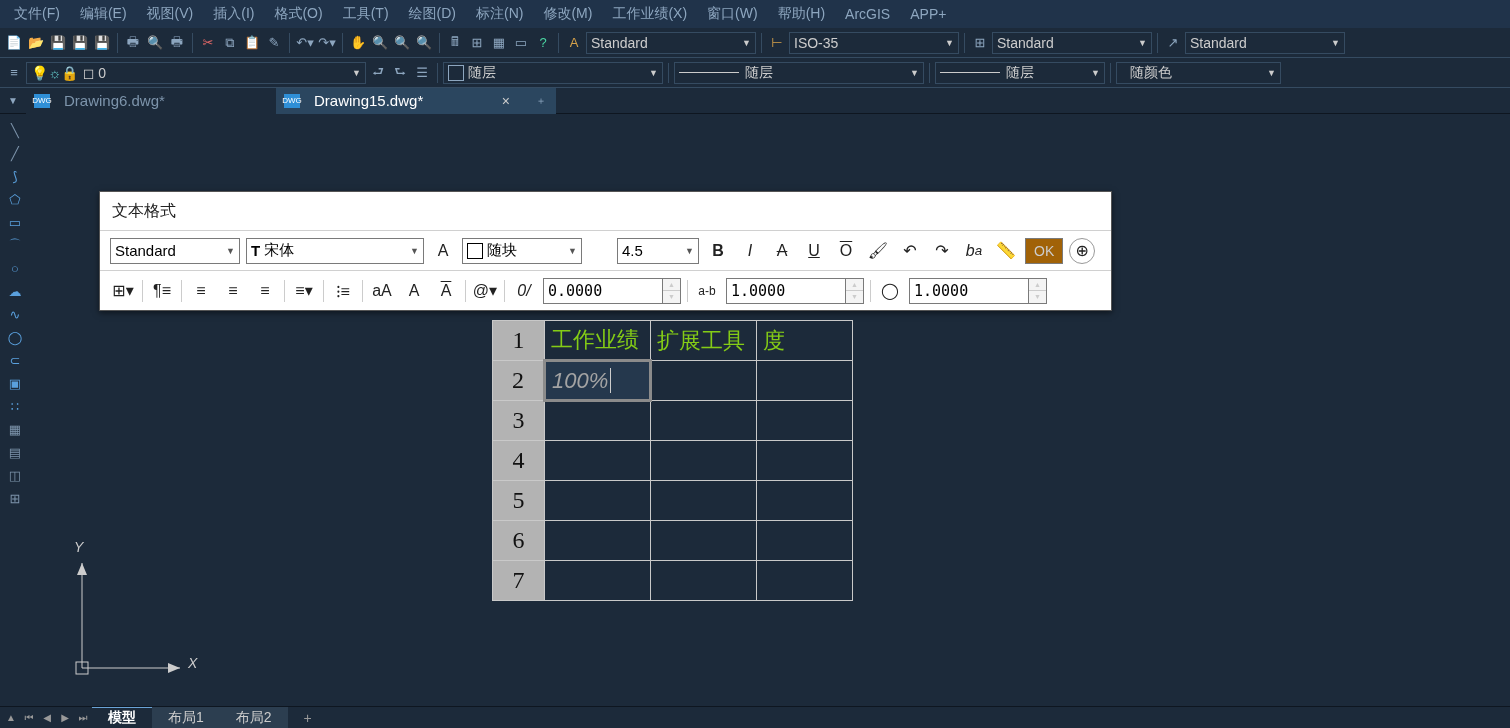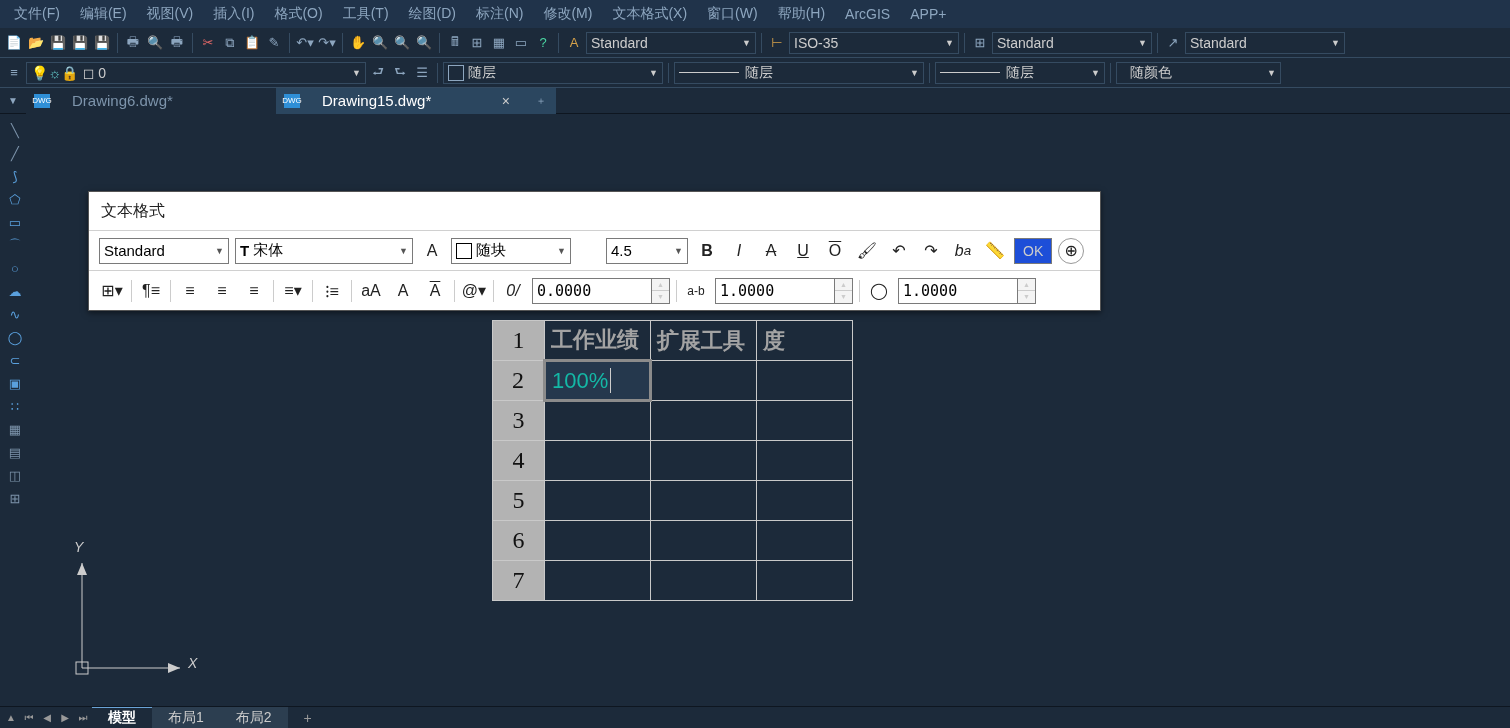--- a/index.html
+++ b/index.html
@@ -18,59 +18,59 @@
   .combo .arrow { margin-left:auto; font-size:9px; }
   .c-st1{width:170px;} .c-st2{width:170px;} .c-st3{width:160px;} .c-st4{width:160px;}
   .layercombo{width:340px;}
   .ltcombo1{width:220px;} .ltcombo2{width:250px;} .ltcombo3{width:170px;} .ltcombo4{width:165px;padding-left:13px;}
 
   .ltline { display:inline-block;width:60px;border-top:1px solid #ccc;vertical-align:middle;margin-right:6px; }
 
   
   .doctabs { display:flex;align-items:center;height:26px;background:#1c2a3a;border-bottom:1px solid #0e1620; }
   .tabbtn { width:26px;height:26px;display:flex;align-items:center;justify-content:center;color:#8da6bf;cursor:pointer;font-size:10px; }
-  .doctab { display:flex;align-items:center;height:26px;padding:0 16px 0 8px;gap:22px;font-size:15px;font-family:monospace;background:#1c2a3a;color:#7d94ab;cursor:pointer;min-width:250px; }
+  .doctab { display:flex;align-items:center;height:26px;padding:0 16px 0 8px;gap:14px;font-size:15px;font-family:monospace;background:#1c2a3a;color:#7d94ab;cursor:pointer;min-width:250px; }
   .doctab.active { background:#2b465f;color:#fff; }
   .doctab .dwgico { width:16px;height:14px;background:#2f8fd6;display:inline-block;font-size:8px;color:#fff;display:flex;align-items:center;justify-content:center;font-family:sans-serif; }
   .doctab .closex { margin-left:auto;font-size:14px;color:#ccc; }
 
   
   .workarea { position:relative;display:flex;height:calc(728px - 28px - 30px - 30px - 26px - 22px); }
   .leftstrip { width:30px;background:#1c2a3a;display:flex;flex-direction:column;gap:3px;align-items:center;padding-top:6px; }
   .leftstrip .lt { width:20px;height:20px;display:flex;align-items:center;justify-content:center;color:#7d94ab;font-size:13px;cursor:pointer; }
   .canvas { flex:1;background:#1c2a3a;position:relative; }
 
   
   .ucs { position:absolute;left:40px;bottom:20px;color:#ccc;font-size:14px;font-style:italic; }
   .ucs svg { overflow:visible; }
 
   
   .cadtable { position:absolute;left:462px;top:206px; border-collapse:collapse; }
   .cadtable td { border:1px solid #c9c9c9;height:40px;font-size:22px;font-family:"SimSun",serif;vertical-align:middle;padding:0 6px;white-space:nowrap; }
   .cadtable .rowhdr { width:52px;background:#b3b3b3;color:#111;text-align:center;font-family:"Times New Roman",serif;font-size:24px; }
-  .cadtable .cell { color:#14b8a6;min-width:106px; }
-  .cadtable .cellh { color:#a3a3a3;min-width:106px;font-weight:bold; }
+  .cadtable .cell { color:#a3a3a3;min-width:106px;font-style:italic; }
+  .cadtable .cellh { color:#84cc16;min-width:106px; }
   .cadtable .cellw { min-width:96px; }
   .cadtable .editing { border:3px solid #8b8b8b !important;background:#25384d; }
   .cadtable .editing span { border-right:1px solid #ccc;padding-right:2px; }
 
   
-  .txtfmt { position:absolute;left:58px;top:77px;width:1013px;background:#fff;border:1px solid #555;box-shadow:0 2px 6px rgba(0,0,0,.5); }
+  .txtfmt { position:absolute;left:69px;top:77px;width:1013px;background:#fff;border:1px solid #555;box-shadow:0 2px 6px rgba(0,0,0,.5); }
   .txtfmt .tf-title { height:38px;display:flex;align-items:center;padding:0 12px;font-size:16px;color:#222;font-family:"SimSun",serif; }
   .tf-row { height:40px;display:flex;align-items:center;padding:0 10px;gap:6px;border-top:1px solid #d0d0d0; }
   .wcombo { display:flex;align-items:center;height:26px;border:1px solid #7a7a7a;background:#fff;color:#000;padding:0 4px;font-size:15px;font-family:monospace;cursor:pointer; }
   .wcombo .ar{margin-left:auto;font-size:9px;color:#555;}
   .wc-style{width:130px;} .wc-font{width:178px;} .wc-color{width:120px;} .wc-size{width:82px;margin-left:29px;}
   .tf-btn { width:26px;height:26px;display:flex;align-items:center;justify-content:center;font-size:16px;color:#222;cursor:pointer;border:1px solid transparent; }
   .wspin { display:flex;align-items:center; }
   .wspin input { width:120px;height:26px;border:1px solid #7a7a7a;padding:0 4px;font-size:15px;font-family:monospace; }
   .wspin .spinbtn { width:18px;height:26px;display:flex;flex-direction:column;border:1px solid #7a7a7a;border-left:none; }
   .wspin .spinbtn div{flex:1;display:flex;align-items:center;justify-content:center;font-size:7px;cursor:pointer;background:#f4f4f4;}
   .wspin .spinbtn div:first-child{border-bottom:1px solid #ccc;}
-  .tf-ok { height:26px;border:1px solid #7a7a7a;padding:0 8px;display:flex;align-items:center;font-size:14px;background:#1d4ed8;cursor:pointer; }
+  .tf-ok { height:26px;border:1px solid #7a7a7a;padding:0 8px;display:flex;align-items:center;font-size:14px;background:#a16207;cursor:pointer; }
   .italic{font-style:italic;} .strike{text-decoration:line-through;}
 
   
   .layouttabs { height:22px;background:#1c2a3a;border-top:1px solid #0e1620;display:flex;align-items:center;padding-left:2px;font-size:14px;font-family:"SimSun",serif; }
   .layouttabs .nav { width:18px;display:flex;align-items:center;justify-content:center;color:#999;cursor:pointer;font-size:10px; }
   .ltab { padding:0 16px;height:22px;display:flex;align-items:center;color:#ccc;cursor:pointer;background:#2c3e50; }
   .ltab.active { background:#1c2a3a;color:#fff;border-top:1px solid #6aa3d6;font-weight:bold; }
   .ltab.plus { background:transparent;color:#999;font-size:14px; }
 </style>
 </head>
@@ -79,21 +79,21 @@
 <div class="menubar">
   <span class="mitem">文件(F)</span>
   <span class="mitem">编辑(E)</span>
   <span class="mitem">视图(V)</span>
   <span class="mitem">插入(I)</span>
   <span class="mitem">格式(O)</span>
   <span class="mitem">工具(T)</span>
   <span class="mitem">绘图(D)</span>
   <span class="mitem">标注(N)</span>
   <span class="mitem">修改(M)</span>
-  <span class="mitem">文本格式(X)</span>
+  <span class="mitem">工作业绩(X)</span>
   <span class="mitem">窗口(W)</span>
   <span class="mitem">帮助(H)</span>
   <span class="mitem">ArcGIS</span>
   <span class="mitem">APP+</span>
 </div>
 
 <div class="toolbar">
   <span class="tbicon">📄</span>
   <span class="tbicon" style="color:#d6a24a">📂</span>
   <span class="tbicon" style="color:#4a90d6">💾</span>

